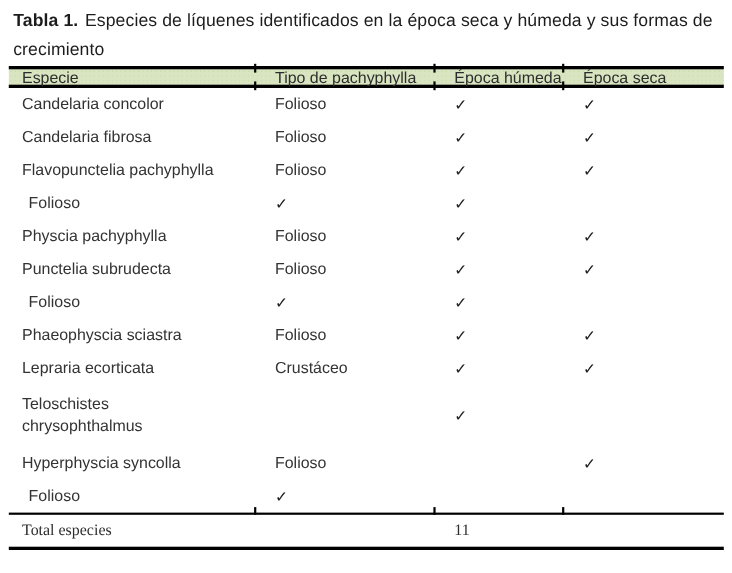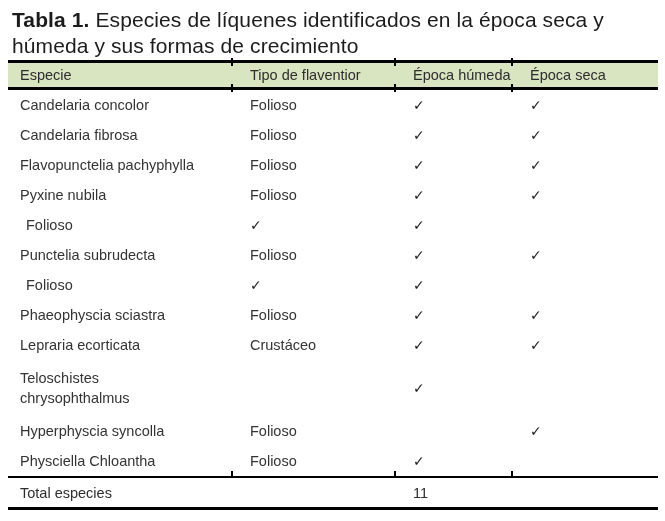--- a/index.html
+++ b/index.html
@@ -9,21 +9,21 @@
     color: #333333;
     overflow: hidden;
   }
   .page { position: relative; width: 665px; height: 521px; background: #fff; }
 
   
   .caption {
     position: absolute;
     left: 12px; top: 7px;
     width: 642px;
-    font-size: 21px;
+    font-size: 16px;
     line-height: 26px;
     color: #1c1c1c;
     letter-spacing: 0.1px;
   }
   .caption b { font-weight: bold; margin-right: 6px; }
 
   
   .table {
     position: absolute;
     left: 8px; top: 60px;
@@ -33,21 +33,21 @@
     display: grid;
     grid-template-columns: 224px 163px 117px 146px;
     align-items: center;
   }
   .cell { white-space: nowrap; font-size: 14.5px; color: #333; }
   .c1 { padding-left: 12px; }
   .c2, .c3, .c4 { padding-left: 18px; }
 
   .thead {
     position: relative;
-    height: 30px;
+    height: 20px;
     border-top: 3px solid #000;
     border-bottom: 3px solid #000;
     background-color: #d9e5c1;
     background-image: radial-gradient(circle, #c3d5a2 22%, rgba(0,0,0,0) 24%);
     background-size: 4px 4px;
   }
   .thead .cell { font-size: 14.5px; color: #2d2d2d; }
 
   .trow { height: 30px; }
   .trow.tall { height: 56px; }
@@ -55,20 +55,21 @@
     white-space: normal;
     max-width: 160px;
     line-height: 20px;
   }
 
   .total-row {
     position: relative;
     height: 34px;
     border-top: 2px solid #000;
     border-bottom: 3px solid #000;
+    font-family: Liberation Serif, serif;
   }
   .total-row .cell { color: #2d2d2d; }
 
   .check { font-size: 14px; color: #1f1f1f; }
 
   
   .tick {
     position: absolute;
     width: 2px;
     background: #000;
@@ -84,21 +85,21 @@
 <body>
 
 <div class="page">
 
   <p class="caption"><b>Tabla 1.</b><span>Especies de líquenes identificados en la época seca y húmeda y sus formas de crecimiento</span></p>
 
   <div class="table">
 
     <div class="thead grid-row">
       <div class="cell c1">Especie</div>
-      <div class="cell c2">Tipo de flaventior</div>
+      <div class="cell c2">Tipo de pachyphylla</div>
       <div class="cell c4">Época húmeda</div>
       <div class="cell c3">Época seca</div>
       <span class="tick t1 top"></span>
       <span class="tick t2 top"></span>
       <span class="tick t3 top"></span>
       <span class="tick t1 bot"></span>
       <span class="tick t2 bot"></span>
       <span class="tick t3 bot"></span>
     </div>
 
@@ -118,27 +119,27 @@
   </div>
 
   <div class="trow grid-row">
     <div class="cell c1">Flavopunctelia pachyphylla</div>
     <div class="cell c2">Folioso</div>
     <div class="cell c3"><span class="check">✓</span></div>
     <div class="cell c4"><span class="check">✓</span></div>
   </div>
 
   <div class="trow grid-row">
-    <div class="cell c1">Pyxine nubila</div>
-    <div class="cell c2">Folioso</div>
-    <div class="cell c3"><span class="check">✓</span></div>
-    <div class="cell c4"><span class="check">✓</span></div>
-  </div>
-
-  <div class="trow grid-row">
+    <div class="cell c2">Folioso</div>
+    <div class="cell c3"><span class="check">✓</span></div>
+    <div class="cell c4"><span class="check">✓</span></div>
+  </div>
+
+  <div class="trow grid-row">
+    <div class="cell c1">Physcia pachyphylla</div>
     <div class="cell c2">Folioso</div>
     <div class="cell c3"><span class="check">✓</span></div>
     <div class="cell c4"><span class="check">✓</span></div>
   </div>
 
   <div class="trow grid-row">
     <div class="cell c1">Punctelia subrudecta</div>
     <div class="cell c2">Folioso</div>
     <div class="cell c3"><span class="check">✓</span></div>
     <div class="cell c4"><span class="check">✓</span></div>
@@ -171,21 +172,20 @@
   </div>
 
   <div class="trow grid-row">
     <div class="cell c1">Hyperphyscia syncolla</div>
     <div class="cell c2">Folioso</div>
     <div class="cell c3"><span class="check"></span></div>
     <div class="cell c4"><span class="check">✓</span></div>
   </div>
 
   <div class="trow grid-row">
-    <div class="cell c1">Physciella Chloantha</div>
     <div class="cell c2">Folioso</div>
     <div class="cell c3"><span class="check">✓</span></div>
     <div class="cell c4"><span class="check"></span></div>
   </div>
 </div>
 
     <div class="total-row grid-row">
       <div class="cell c1">Total especies</div>
       <div class="cell c2"></div>
       <div class="cell c4">11</div>

